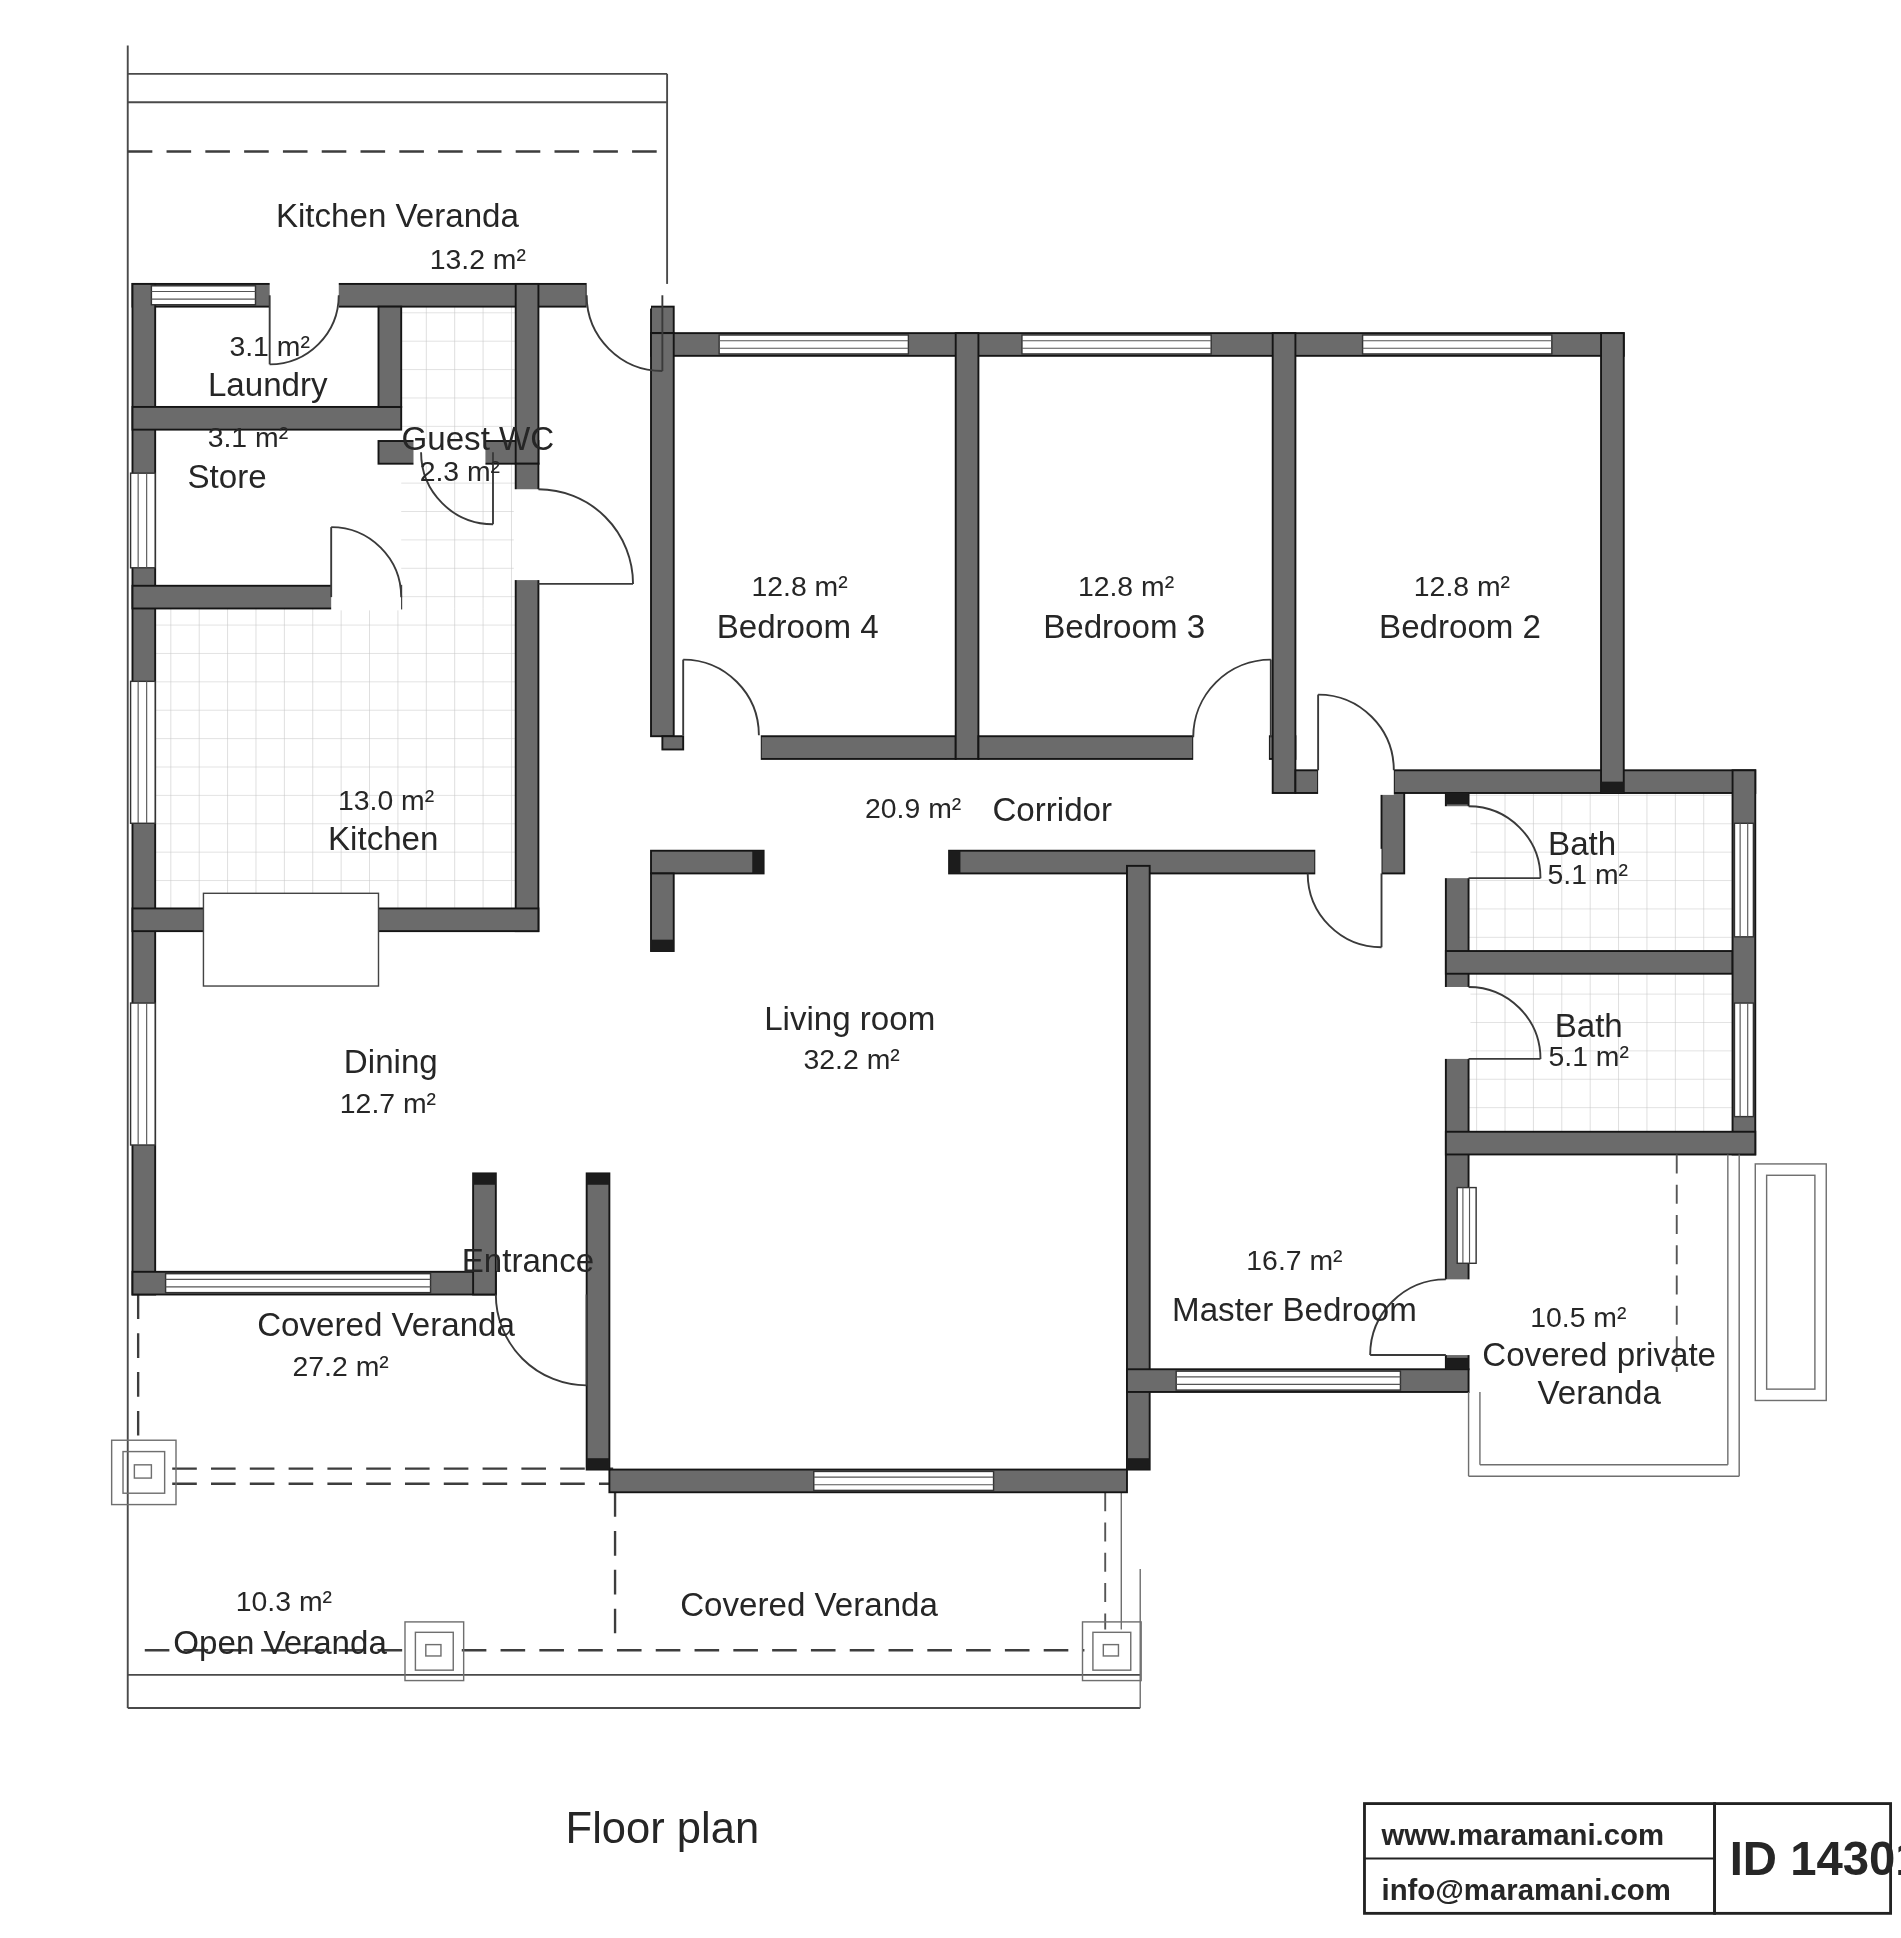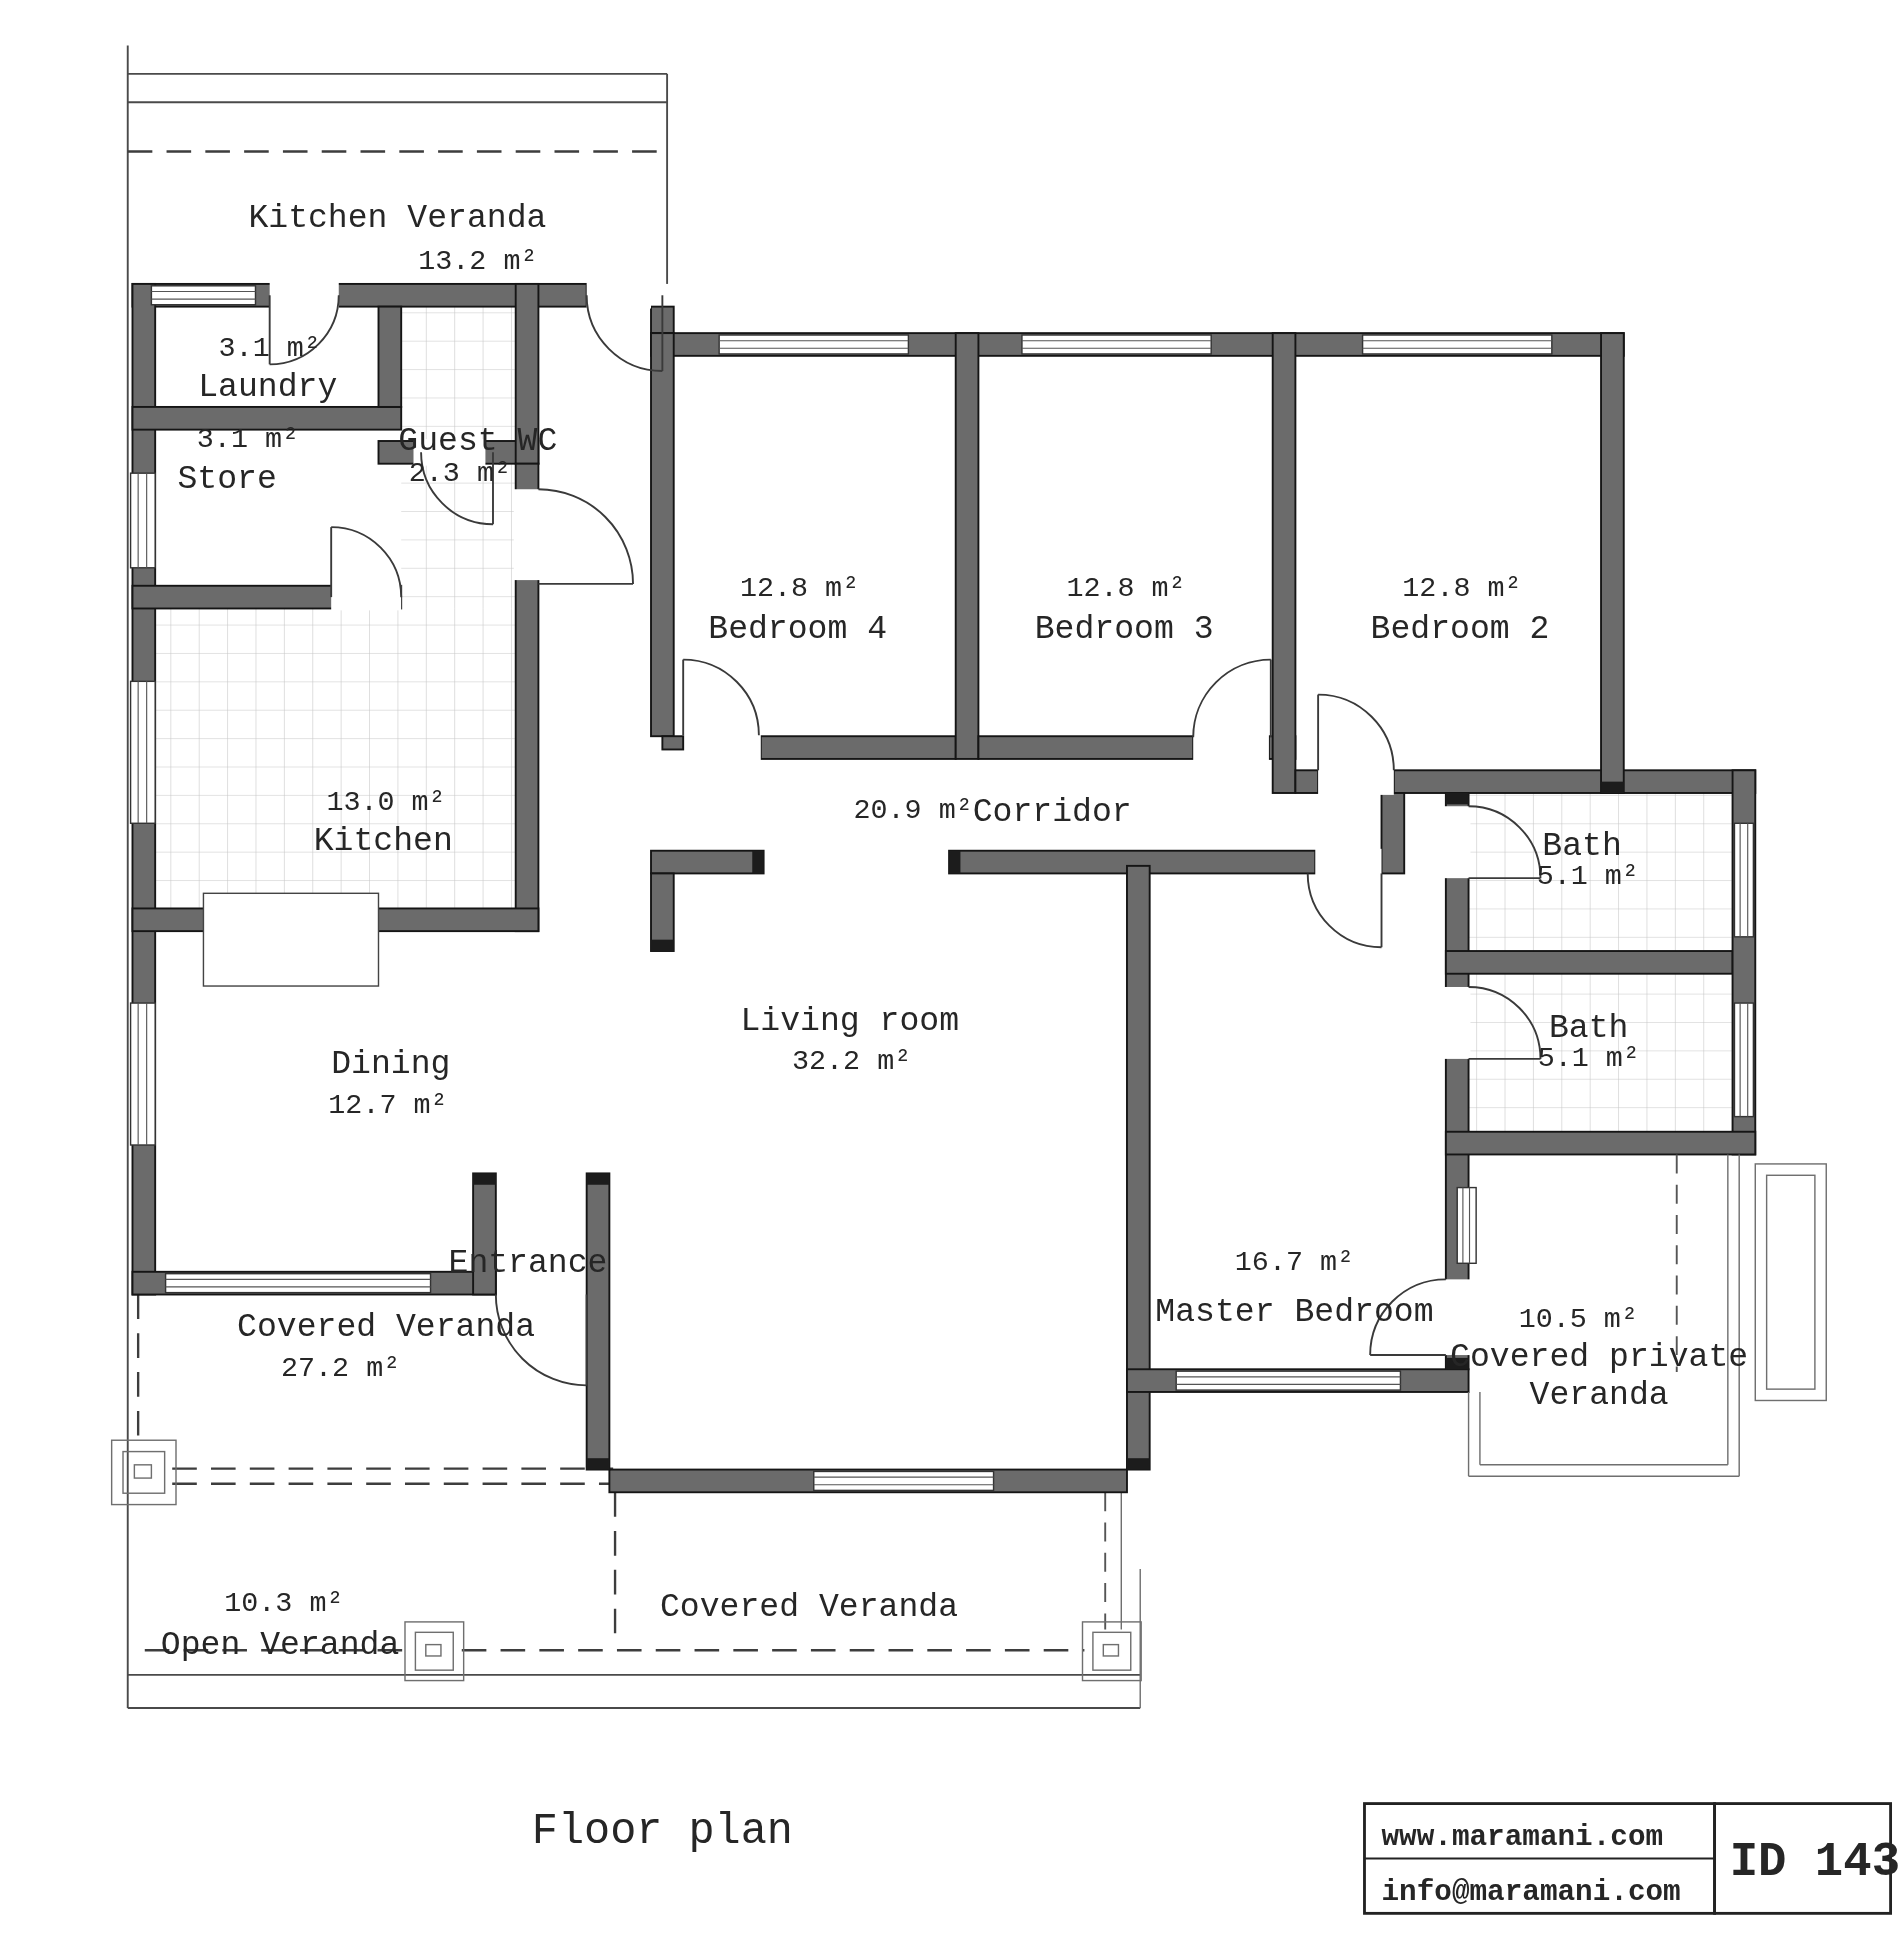--- a/index.html
+++ b/index.html
@@ -1,21 +1,21 @@
 <!DOCTYPE html>
 <html style="--wall_fill: #6b6b6b; --wall_stroke: #151515; --line: #4a4a4a; --tile_line: #c6c6c6; --text: #262626; --dash: #3d3d3d;font-size:15px"><head>
 <meta charset="utf-8">
 <style>
   :root{
     --wall_fill:#6b6b6b; --wall_stroke:#151515; --line:#4a4a4a;
     --tile_line:#c6c6c6; --text:#262626; --dash:#3d3d3d;
   }
   html,body{margin:0;padding:0;background:#ffffff;}
   .page{width:1901px;height:1938px;position:relative;background:#fff;
-        font-family:Liberation Mono, monospace;}
+        font-family:Liberation Sans, sans-serif;}
   svg{position:absolute;top:0;left:0;}
   .wall{fill:var(--wall_fill);stroke:var(--wall_stroke);stroke-width:2;}
   .cap{fill:#1c1c1c;stroke:none;}
   .gap{fill:#ffffff;stroke:none;}
   .thin{stroke:var(--line);stroke-width:2;fill:none;}
   .thin2{stroke:#6f6f6f;stroke-width:1.5;fill:none;}
   .dash{stroke:var(--dash);stroke-width:2.5;fill:none;stroke-dasharray:26 15;}
   .dashthin{stroke:#555;stroke-width:2;fill:none;stroke-dasharray:20 12;}
   .door{stroke:#3a3a3a;stroke-width:2;fill:none;}
   .win{fill:#ffffff;stroke:#333;stroke-width:1.5;}

